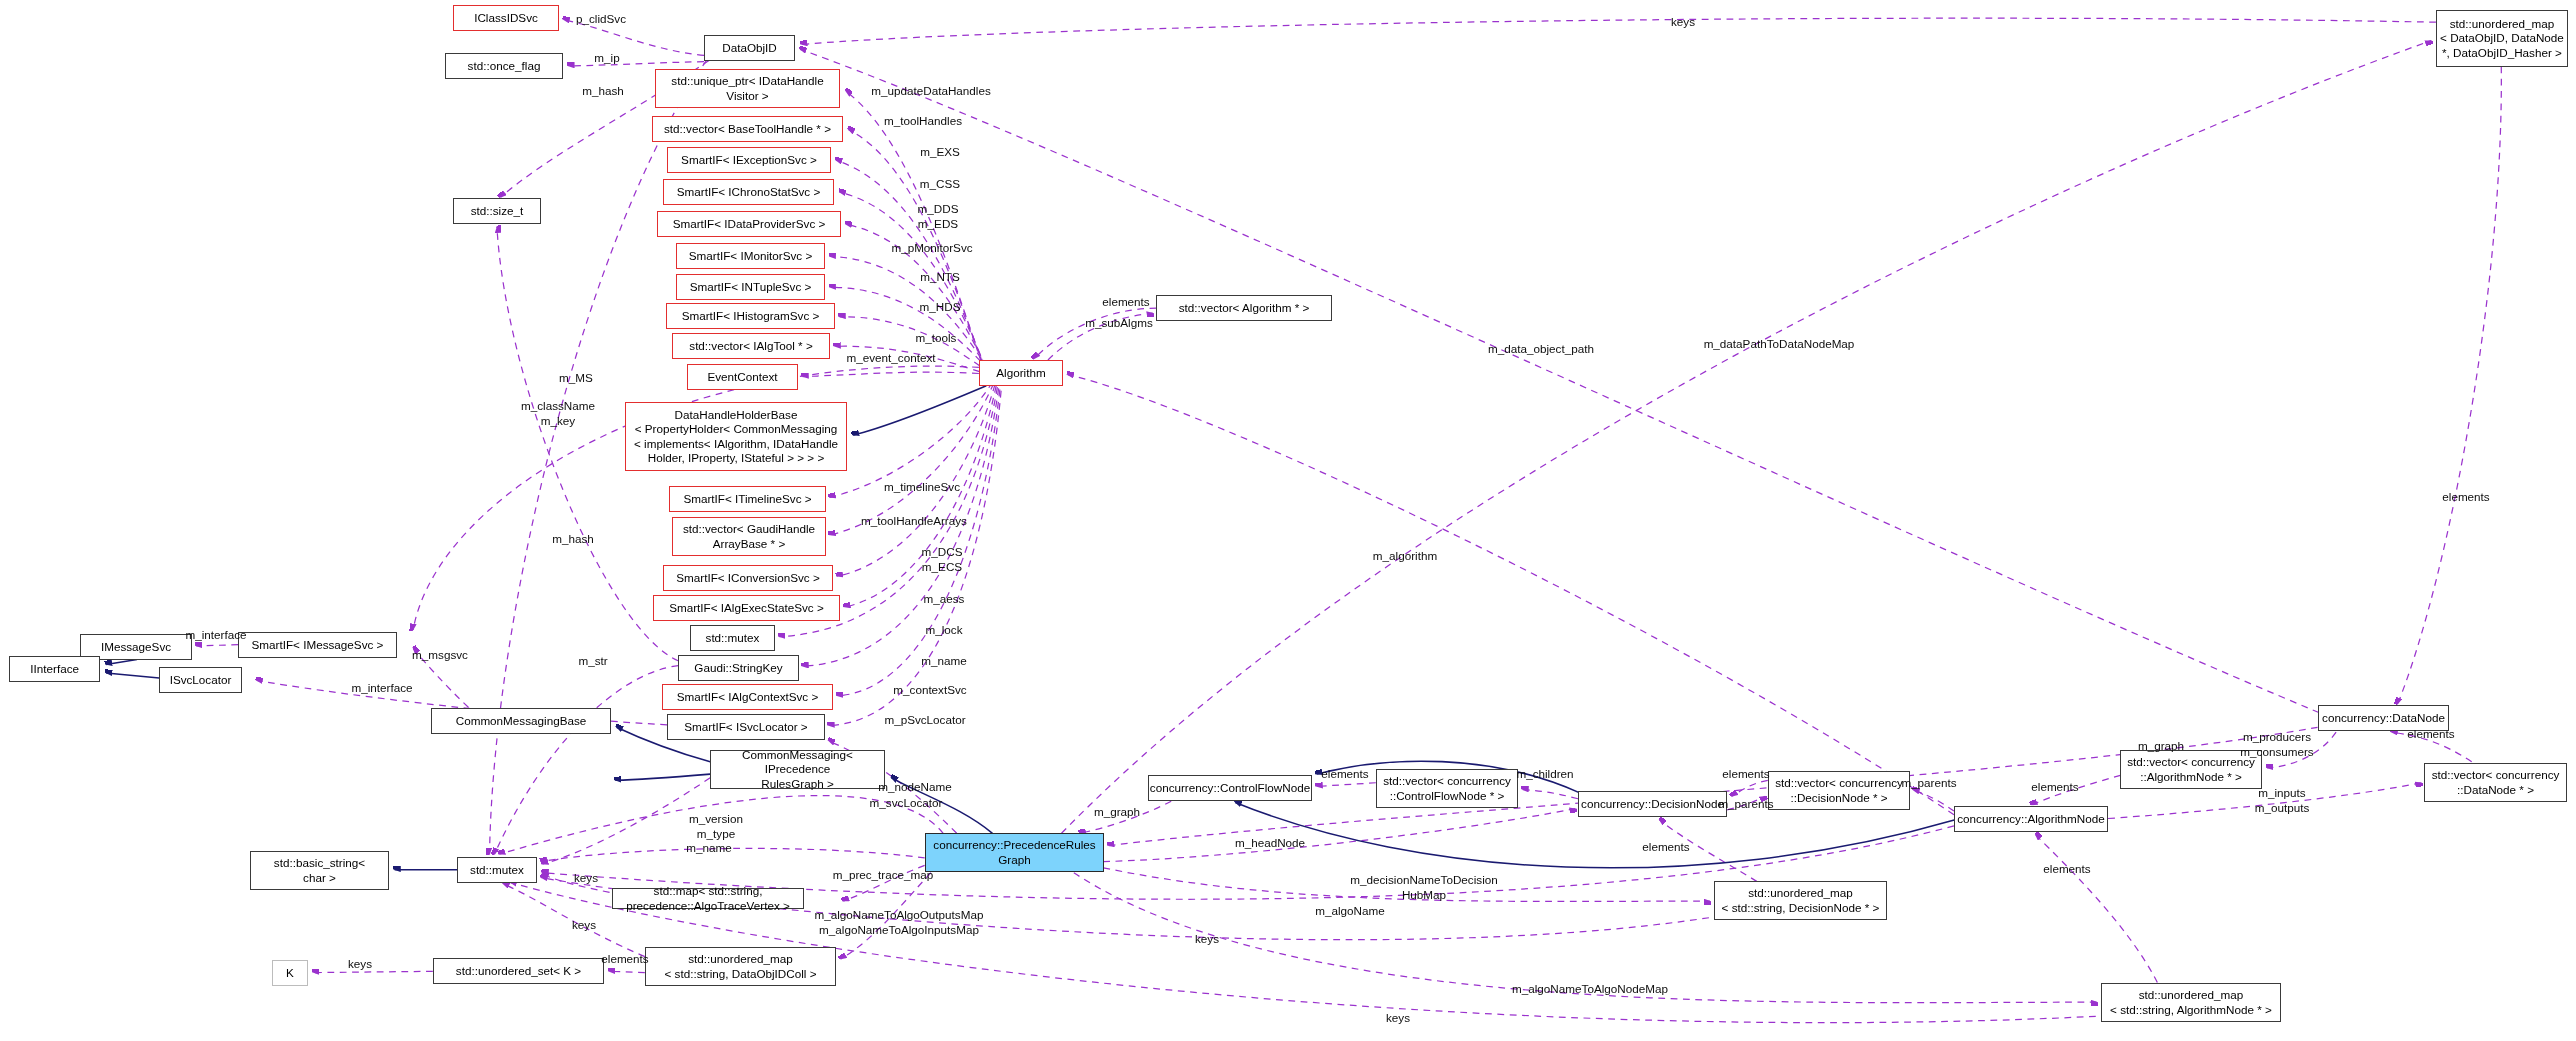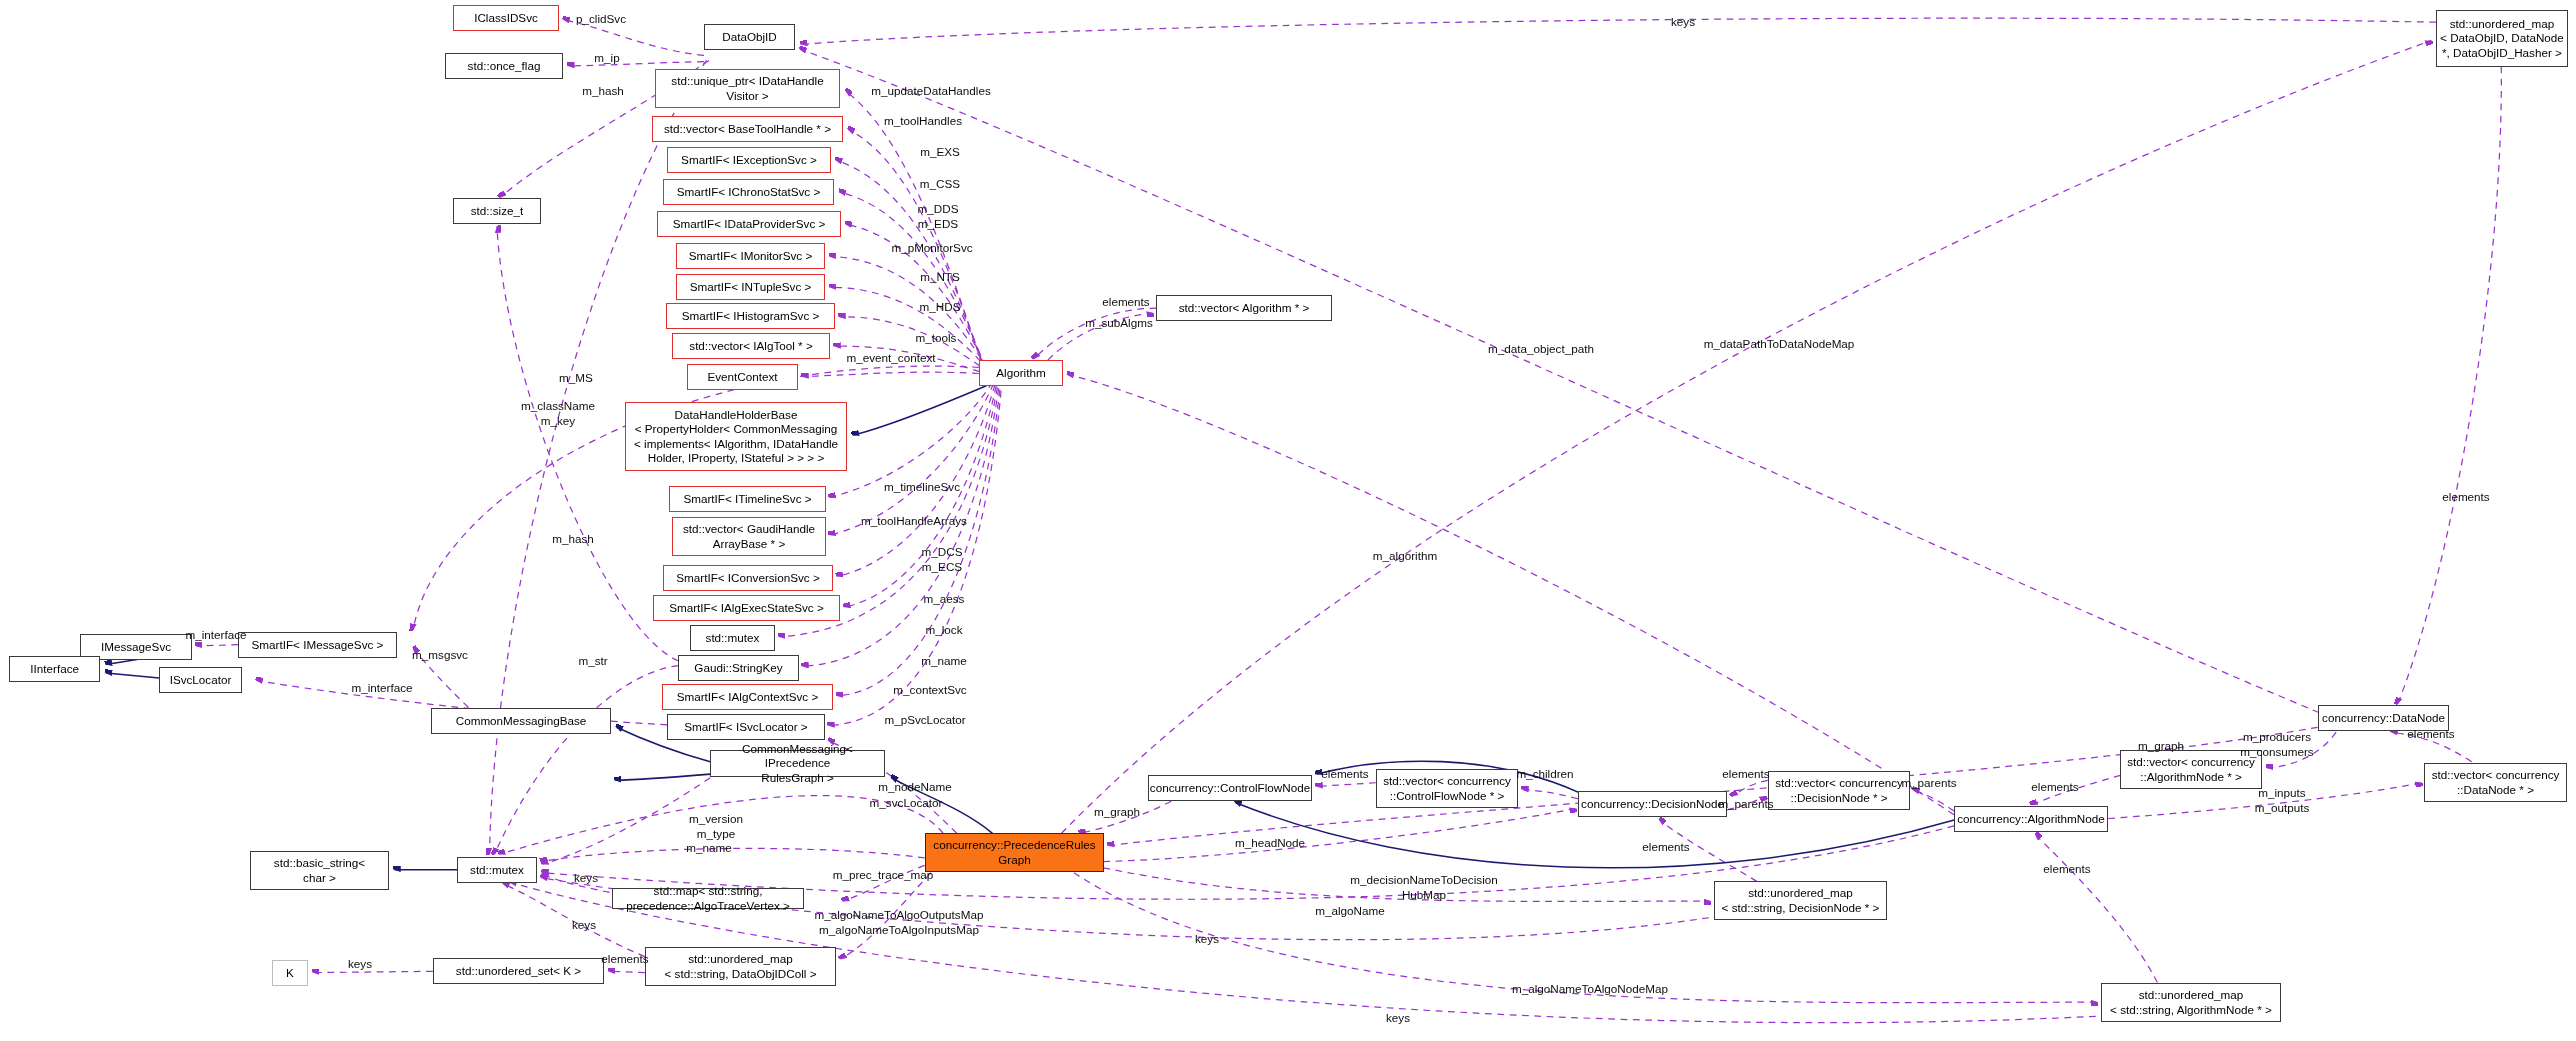--- a/index.html
+++ b/index.html
@@ -6,21 +6,21 @@
   #diagram{position:relative;width:2576px;height:1041px;background:#ffffff;overflow:hidden;
            font-family:"Liberation Sans","DejaVu Sans",sans-serif;}
   #edges{position:absolute;left:0;top:0;width:2576px;height:1041px;}
   .pd{fill:none;stroke:#9a32cd;stroke-width:2;stroke-dasharray:11 9;}
   .bs{fill:none;stroke:#1a1a70;stroke-width:2.5;}
   .node{position:absolute;box-sizing:border-box;border:0.9px solid #3a3a3a;background:#ffffff;
         display:flex;align-items:center;justify-content:center;text-align:center;
         font-size:11.7px;line-height:1.2;color:#000;white-space:pre-line;padding:0.6px 2.5px;}
   .red{border-color:#e32e2e;}
   .gray{border-color:#bcbcbc;}
-  .hl{background:#f97316;border:1.2px solid #2a2a2a;}
+  .hl{background:#7dd3fc;border:1.2px solid #2a2a2a;}
   .elabel{position:absolute;transform:translate(-50%,-50%);font-size:11.7px;line-height:1.25;
           color:#0d0d0d;white-space:pre-line;text-align:center;}
 </style>
 </head>
 <body>
 
 <div id="diagram">
 
   <svg id="edges" viewBox="0 0 4179 1689">
     <defs>
@@ -104,21 +104,21 @@
     <path class="bs" marker-end="url(#ab)" d="M1152,1236 C1080,1216 1034,1196 1000,1180"></path>
     <path class="bs" marker-end="url(#ab)" d="M1152,1256 C1080,1262 1042,1265 998,1266"></path>
     <path class="bs" marker-end="url(#ab)" d="M1610,1352 C1562,1312 1502,1292 1446,1262"></path>
     <path class="bs" marker-end="url(#ab)" d="M2562,1286 C2420,1222 2252,1226 2136,1256"></path>
     <path class="bs" marker-end="url(#ab)" d="M3172,1330 C2750,1452 2300,1422 2004,1302"></path>
   </svg>
 
   <div class="node red" style="left:453px;top:5px;width:106px;height:26px;">IClassIDSvc</div>
   <div class="node" style="left:445px;top:53px;width:118px;height:26px;">std::once_flag</div>
   <div class="node" style="left:453px;top:198px;width:88px;height:26px;">std::size_t</div>
-  <div class="node" style="left:704px;top:24px;width:91px;height:26px;">DataObjID</div>
+  <div class="node" style="left:704px;top:35px;width:91px;height:26px;">DataObjID</div>
   <div class="node red" style="left:655px;top:69px;width:185px;height:39px;">std::unique_ptr&lt; IDataHandle
 Visitor &gt;</div>
   <div class="node red" style="left:652px;top:116px;width:191px;height:26px;">std::vector&lt; BaseToolHandle * &gt;</div>
   <div class="node red" style="left:667px;top:147px;width:164px;height:26px;">SmartIF&lt; IExceptionSvc &gt;</div>
   <div class="node red" style="left:663px;top:179px;width:171px;height:26px;">SmartIF&lt; IChronoStatSvc &gt;</div>
   <div class="node red" style="left:657px;top:211px;width:184px;height:26px;">SmartIF&lt; IDataProviderSvc &gt;</div>
   <div class="node red" style="left:676px;top:243px;width:149px;height:26px;">SmartIF&lt; IMonitorSvc &gt;</div>
   <div class="node red" style="left:676px;top:274px;width:149px;height:26px;">SmartIF&lt; INTupleSvc &gt;</div>
   <div class="node red" style="left:666px;top:303px;width:169px;height:26px;">SmartIF&lt; IHistogramSvc &gt;</div>
   <div class="node red" style="left:672px;top:333px;width:158px;height:26px;">std::vector&lt; IAlgTool * &gt;</div>
@@ -131,21 +131,21 @@
   <div class="node red" style="left:669px;top:486px;width:157px;height:26px;">SmartIF&lt; ITimelineSvc &gt;</div>
   <div class="node red" style="left:672px;top:517px;width:154px;height:39px;">std::vector&lt; GaudiHandle
 ArrayBase * &gt;</div>
   <div class="node red" style="left:663px;top:565px;width:170px;height:26px;">SmartIF&lt; IConversionSvc &gt;</div>
   <div class="node red" style="left:653px;top:595px;width:187px;height:26px;">SmartIF&lt; IAlgExecStateSvc &gt;</div>
   <div class="node" style="left:690px;top:625px;width:85px;height:26px;">std::mutex</div>
   <div class="node" style="left:678px;top:655px;width:121px;height:26px;">Gaudi::StringKey</div>
   <div class="node red" style="left:662px;top:684px;width:171px;height:26px;">SmartIF&lt; IAlgContextSvc &gt;</div>
   <div class="node" style="left:667px;top:714px;width:158px;height:26px;">SmartIF&lt; ISvcLocator &gt;</div>
   <div class="node" style="left:431px;top:708px;width:180px;height:26px;">CommonMessagingBase</div>
-  <div class="node" style="left:710px;top:750px;width:175px;height:27px;">CommonMessaging&lt; IPrecedence
+  <div class="node" style="left:710px;top:750px;width:175px;height:39px;">CommonMessaging&lt; IPrecedence
 RulesGraph &gt;</div>
   <div class="node hl" style="left:925px;top:833px;width:179px;height:39px;">concurrency::PrecedenceRules
 Graph</div>
   <div class="node" style="left:80px;top:634px;width:112px;height:26px;">IMessageSvc</div>
   <div class="node" style="left:9.2px;top:656px;width:91px;height:26px;">IInterface</div>
   <div class="node" style="left:159px;top:667px;width:83px;height:26px;">ISvcLocator</div>
   <div class="node" style="left:238px;top:632px;width:159px;height:26px;">SmartIF&lt; IMessageSvc &gt;</div>
   <div class="node" style="left:250px;top:851px;width:139px;height:39px;">std::basic_string&lt;
 char &gt;</div>
   <div class="node" style="left:457px;top:857px;width:80px;height:26px;">std::mutex</div>

